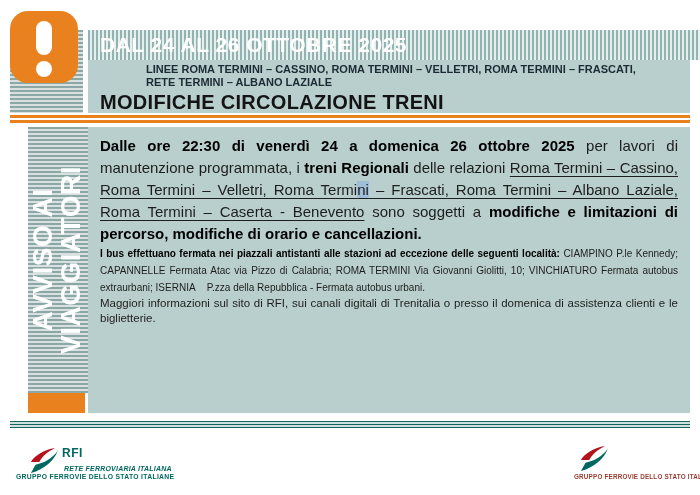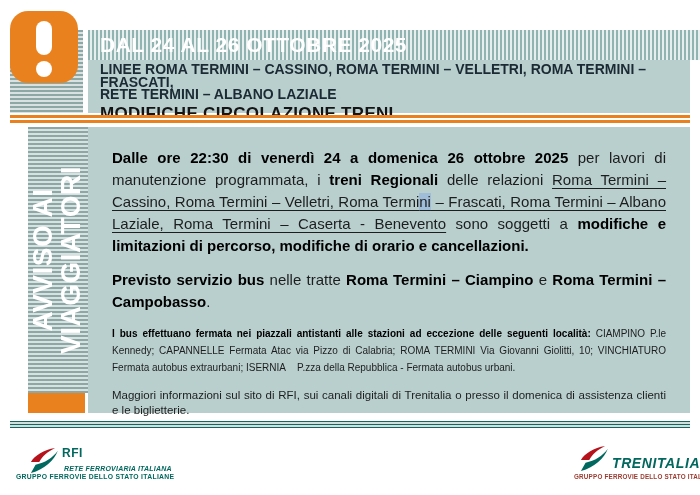--- a/index.html
+++ b/index.html
@@ -27,23 +27,23 @@
     left:88px;top:30px;width:634px;height:30px;
     background:repeating-linear-gradient(90deg,#8fb4b2 0px,#8fb4b2 2px,#e7eeed 2px,#e7eeed 4px);
     color:#ffffff;font-weight:bold;font-size:21px;line-height:30px;letter-spacing:0.5px;
     padding-left:12px;box-sizing:border-box;white-space:nowrap;
   }
   
   .subtitle-block{
     left:88px;top:60px;width:602px;height:53px;background:#b9cfce;
     padding:3px 10px 0 12px;box-sizing:border-box;
   }
-  .lines{font-size:14px;font-weight:bold;color:#1b2a33;line-height:12.5px;}
+  .lines{font-size:11px;font-weight:bold;color:#1b2a33;line-height:12.5px;margin-left:46px;}
   .lines .line{display:block;}
-  .main-title{font-size:17px;font-weight:bold;color:#141414;letter-spacing:0.3px;margin-top:3px;}
+  .main-title{font-size:20px;font-weight:bold;color:#141414;letter-spacing:0.3px;margin-top:3px;}
 
   
   .orange-sep{
     left:10px;top:115px;width:680px;height:8px;
     background:linear-gradient(180deg,#e9821e 0px,#e9821e 3px,#ffffff 3px,#ffffff 5px,#e9821e 5px,#e9821e 8px);
   }
 
   
   .sidebar{
     left:28px;top:127px;width:60px;height:266px;
@@ -57,21 +57,21 @@
     letter-spacing:0.5px;white-space:nowrap;
   }
   .sidebar-label span{display:block;}
   .sidebar-orange{left:28px;top:393px;width:57px;height:20px;background:#e9821e;}
 
   
   .content{
     left:88px;top:127px;width:602px;height:286px;background:#b9cfce;
     padding:8px 12px 0 12px;box-sizing:border-box;color:#1d1d1d;
   }
-  .content p{margin:12px;text-align:justify;}
+  .content p{margin:0;text-align:justify;}
   .p1,.p2{font-size:15px;line-height:22px;}
   .p1{margin-bottom:9px;}
   .p2{margin-bottom:13px;}
   .p3{font-size:10px;line-height:17px;margin-bottom:8px;}
   .p4{font-size:12px;line-height:15px;font-weight:bold;margin-bottom:3px;}
   .p5{font-size:11.5px;line-height:15px;}
   .b{font-weight:bold;color:#000;}
   .u{text-decoration:underline;text-decoration-thickness:1px;text-underline-offset:3px;}
   .hl{background:#9fbcd8;}
 
@@ -121,21 +121,20 @@
   <div class="sidebar-label">
     <span>AVVISO AI</span>
     <span>VIAGGIATORI</span>
   </div>
 </div>
 <div class="abs sidebar-orange"></div>
 
 <div class="abs content">
   <p class="p1"><span class="b">Dalle ore 22:30 di venerdì 24 a domenica 26 ottobre 2025</span><span> per lavori di manutenzione programmata, i </span><span class="b">treni Regionali</span><span> delle relazioni </span><span class="u"><span>Roma Termini – Cassino, Roma Termini – Velletri, Roma Termi</span><span class="hl">ni</span><span> – Frascati, Roma Termini – Albano Laziale, Roma Termini – Caserta - Benevento</span></span><span> sono soggetti a </span><span class="b">modifiche e limitazioni di percorso, modifiche di orario e cancellazioni.</span></p>
 
-  <p class="p2"><span class="b">Previsto servizio bus</span><span> nelle tratte </span><span class="b">Roma Termini – Ciampino</span><span> e </span><span class="b">Roma Termini – Campobasso</span><span>.</span></p>
 
   <p class="p3"><span class="b">I bus effettuano fermata nei piazzali antistanti alle stazioni ad eccezione delle seguenti località:</span><span> CIAMPINO P.le Kennedy; CAPANNELLE Fermata Atac via Pizzo di Calabria; ROMA TERMINI Via Giovanni Giolitti, 10; VINCHIATURO Fermata autobus extraurbani; ISERNIA&nbsp;&nbsp;&nbsp; P.zza della Repubblica - Fermata autobus urbani.</span></p>
 
 
   <p class="p5">Maggiori informazioni sul sito di RFI, sui canali digitali di Trenitalia o presso il domenica di assistenza clienti e le biglietterie.</p>
 </div>
 
 <div class="abs teal-sep"></div>
 
 <div class="abs rfi-logo">
@@ -146,15 +145,14 @@
   <div class="rfi-name">RFI</div>
   <div class="rfi-tagline">RETE FERROVIARIA ITALIANA</div>
   <div class="rfi-group">GRUPPO FERROVIE DELLO STATO ITALIANE</div>
 </div>
 
 <div class="abs tren-logo">
   <svg class="tren-mark" width="34" height="26" viewBox="0 0 34 28">
     <path fill="#b5121b" d="M30 0C18 2 8 8 4 15l9 0C16 9 22 4 30 0Z"></path>
     <path fill="#00685e" d="M33 3C29 13 19 23 4 27l5-9c10-2 18-7 24-15Z"></path>
   </svg>
-  <div class="tren-name">TRENITALIA</div>
   <div class="tren-group">GRUPPO FERROVIE DELLO STATO ITALIANE</div>
 </div>
 
 </body></html>

